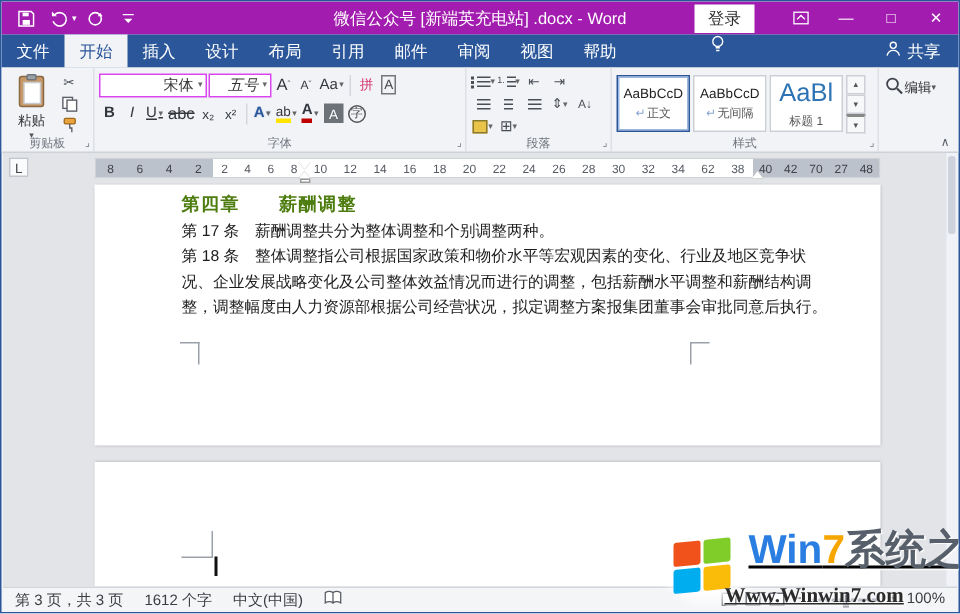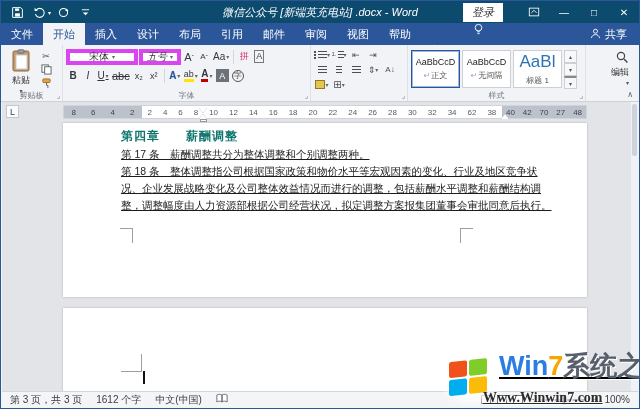--- a/index.html
+++ b/index.html
@@ -1,20 +1,20 @@
 <!DOCTYPE html>
 <html><head>
 <meta charset="utf-8">
 <style>
   html,body{margin:0;padding:0;background:#fff;}
   *{box-sizing:border-box;font-family:"Liberation Sans","DejaVu Sans",sans-serif;}
   #window{position:relative;width:640px;height:409px;background:#f1f3f7;border:1px solid #2b579a;overflow:hidden;}
 
   
-  .titlebar{position:absolute;top:0;left:0;right:0;height:22px;background:#0c4a6e;display:flex;align-items:center;color:#fff;font-style:italic;}
+  .titlebar{position:absolute;top:0;left:0;right:0;height:22px;background:#a21caf;display:flex;align-items:center;color:#fff;}
   .qat{display:flex;align-items:center;gap:2px;padding-left:6px;z-index:2;}
   .qbtn{width:20px;height:20px;display:flex;align-items:center;justify-content:center;color:#fff;font-size:11px;}
   .qbtn svg{display:block;}
   .qarrow{font-size:6px;margin-left:-3px;}
   .wtitle{position:absolute;left:0;right:0;top:0;height:22px;display:flex;align-items:center;justify-content:center;font-size:11px;color:#fff;pointer-events:none;}
   .tbright{margin-left:auto;display:flex;align-items:center;height:100%;z-index:2;}
   .signin{background:#fff;color:#2f2f2f;font-size:11px;padding:2px 9px;margin-right:16px;cursor:default;}
   .wbtn{width:30px;height:22px;display:flex;align-items:center;justify-content:center;font-size:10px;color:#fff;}
 
   
@@ -33,21 +33,21 @@
 
   
   .clip{display:flex;}
   .pastebig{display:flex;flex-direction:column;align-items:center;width:34px;padding-top:2px;font-size:9px;color:#333;}
   .pastebig .pl{margin-top:1px;}
   .clipcol{display:flex;flex-direction:column;gap:1px;padding-top:2px;}
   .sicon{width:16px;height:13px;display:flex;align-items:center;justify-content:center;font-size:9px;color:#4a4e55;}
 
   
   .frow{display:flex;align-items:center;gap:1px;height:19px;}
-  .combo{display:inline-flex;align-items:center;justify-content:center;background:#fff;border:4px solid #d946ef;height:16px;font-size:10px;color:#333;padding:0 2px;}
+  .combo{display:inline-flex;align-items:center;justify-content:flex-end;background:#fff;border:1px solid #d946ef;height:16px;font-size:10px;color:#333;padding:0 2px;}
   .combo .ca{font-size:6px;color:#666;margin-left:3px;}
   .ib{min-width:14px;height:16px;display:flex;align-items:center;justify-content:center;font-size:10px;color:#33363c;padding:0 1px;}
   .ib .da{font-size:6px;color:#666;margin-left:1px;}
   .bold{font-weight:bold;}
   .ital{font-style:italic;font-family:"Liberation Serif","DejaVu Serif",serif;}
   .undl{text-decoration:underline;}
   .strike{text-decoration:line-through;font-size:11px;}
   .subsup{font-size:9px;}
   .grow{font-size:11px;}
   .shrink{font-size:8px;}
@@ -74,43 +74,43 @@
   .stycard.sel{border:1px solid #2b579a;box-shadow:0 0 0 1px #9db8e0 inset;}
   .stypre{font-size:9px;color:#222;white-space:nowrap;}
   .stypre.h1{font-size:17px;color:#2e74b5;white-space:nowrap;}
   .styname{font-size:8px;color:#555;margin-top:3px;white-space:nowrap;}
   .stymark{color:#8aa8d0;margin-right:1px;}
   .styscroll{display:flex;flex-direction:column;width:13px;}
   .stybtn{height:13px;border:1px solid #ccd0d6;background:#f7f8fa;font-size:6px;color:#555;display:flex;align-items:center;justify-content:center;}
   .stybtn.more{border-top:2px solid #888;}
 
   
-  .editbig{display:flex;flex-direction:column;align-items:flex-end;width:40px;padding-top:3px;font-size:9px;color:#333;}
+  .editbig{display:flex;flex-direction:row;align-items:center;width:40px;padding-top:3px;font-size:9px;color:#333;}
 
   
   .docarea{position:absolute;top:101px;left:1px;right:9px;bottom:17px;background:#e2e4e8;overflow:hidden;}
   .ruler{position:absolute;top:3px;left:61px;width:524px;height:14px;display:flex;font-size:8px;color:#565b63;border:1px solid #d0d3d8;background:#fff;}
   .rseg{display:flex;align-items:center;justify-content:space-around;height:100%;}
   .rseg span{pointer-events:none;}
   .rseg.gray{background:#bcc2cb;color:#3f434a;}
   .rseg.left{width:78px;}
   .rseg.mid{width:360px;background:#fff;}
   .rseg.right{flex:1;}
   .tabsel{position:absolute;top:3px;left:4px;width:13px;height:13px;background:#fafbfc;border:1px solid #c3c7cd;font-size:9px;color:#444;display:flex;align-items:center;justify-content:center;}
   .ind-first{position:absolute;left:135px;top:2px;width:0;height:0;border-left:4px solid transparent;border-right:4px solid transparent;border-top:5px solid #fff;filter:drop-shadow(0 0 0.5px #777);}
   .ind-hang{position:absolute;left:135px;top:8px;width:0;height:0;border-left:4px solid transparent;border-right:4px solid transparent;border-bottom:5px solid #fff;filter:drop-shadow(0 0 0.5px #777);}
   .ind-box{position:absolute;left:136px;top:13px;width:7px;height:3px;background:#fff;border:1px solid #999;}
   .ind-right{position:absolute;left:437px;top:8px;width:0;height:0;border-left:4px solid transparent;border-right:4px solid transparent;border-bottom:5px solid #fff;filter:drop-shadow(0 0 0.5px #777);}
 
   .page{position:absolute;left:61px;width:524px;background:#fff;box-shadow:0 0 2px rgba(0,0,0,.25);}
   .page1{top:21px;height:174px;}
   .page2{top:206px;height:200px;}
-  .dheading{position:absolute;left:58px;top:5px;font-size:12px;font-weight:bold;color:#0f766e;letter-spacing:1px;white-space:nowrap;}
+  .dheading{position:absolute;left:58px;top:5px;font-size:12px;font-weight:bold;color:#4d7c0f;letter-spacing:1px;white-space:nowrap;}
   .dbody{position:absolute;left:58px;top:23px;width:412px;font-size:10.5px;line-height:17px;color:#1d1d1f;font-family:"Liberation Serif","DejaVu Serif",serif;}
-  .dline{white-space:nowrap;text-decoration:underline;}
+  .dline{white-space:nowrap;}
   .mark{position:absolute;width:13px;height:15px;}
   .mark.bl{left:57px;top:105px;border-top:1px solid #9aa0a8;border-right:1px solid #9aa0a8;}
   .mark.br{left:397px;top:105px;border-top:1px solid #9aa0a8;border-left:1px solid #9aa0a8;}
   .mark.p2{left:58px;top:46px;width:21px;height:18px;border-right:1px solid #9aa0a8;border-bottom:1px solid #9aa0a8;}
   .caret{position:absolute;left:80px;top:63px;width:2px;height:13px;background:#111;}
 
   
   .scrollbar{position:absolute;top:101px;right:1px;bottom:17px;width:8px;background:#f0f2f7;border-left:1px solid #e2e5ec;}
   .thumb{position:absolute;top:2px;left:1px;width:5px;height:52px;background:#cdd2dc;border-radius:2px;}
 
@@ -364,20 +364,21 @@
       <div class="prow">
         <div class="pb">
             <span style="width:10px;height:9px;background:#e8c44a;border:1px solid #8a7a30;display:inline-block;"></span>
             <span class="da" style="font-size:6px;color:#666;">▾</span>
           </div>
         <div class="pb">
             <span style="font-size:10px;color:#4a4e55;">⊞</span>
             <span class="da" style="font-size:6px;color:#666;">▾</span>
           </div>
       </div>
+      <div class="glabel">段落</div>
       <div class="launcher">⌟</div>
     </div>
 
     <div class="rgroup" style="width:178px;">
       <div class="stywrap">
         <div class="stycard sel">
           <div class="stypre">AaBbCcD</div>
           <div class="styname"><span class="stymark">↵</span><span>正文</span></div>
         </div>
         <div class="stycard">

